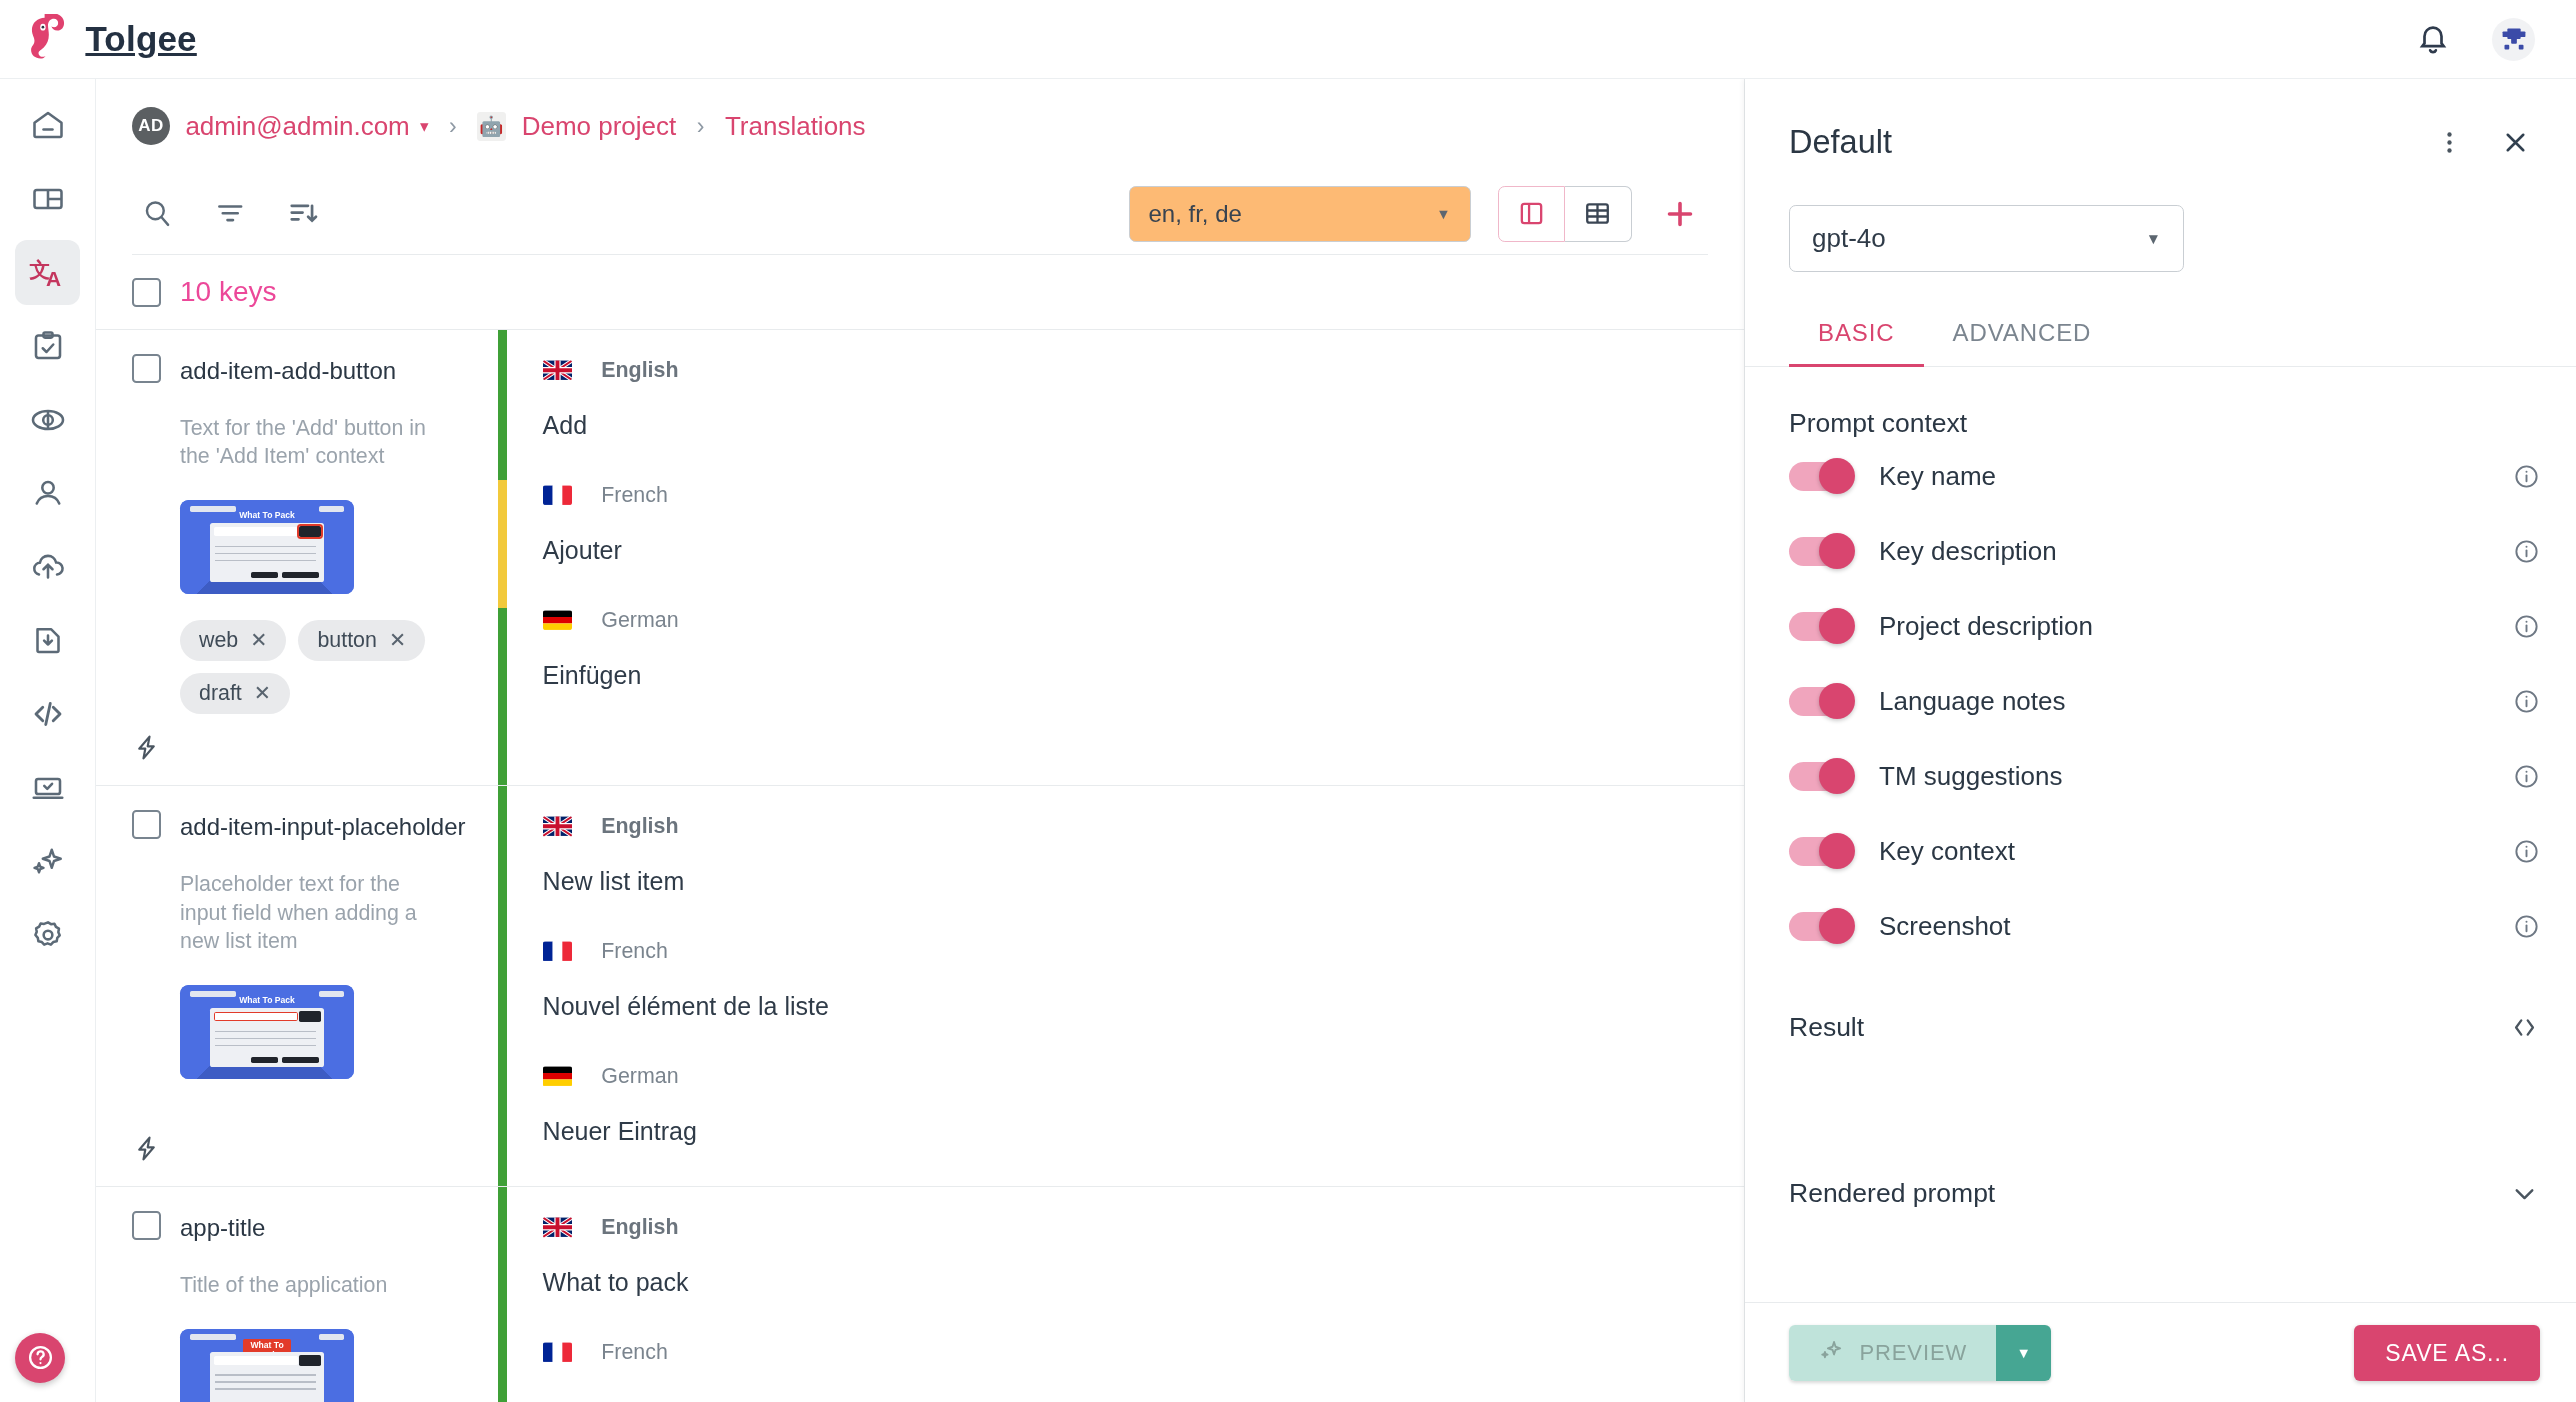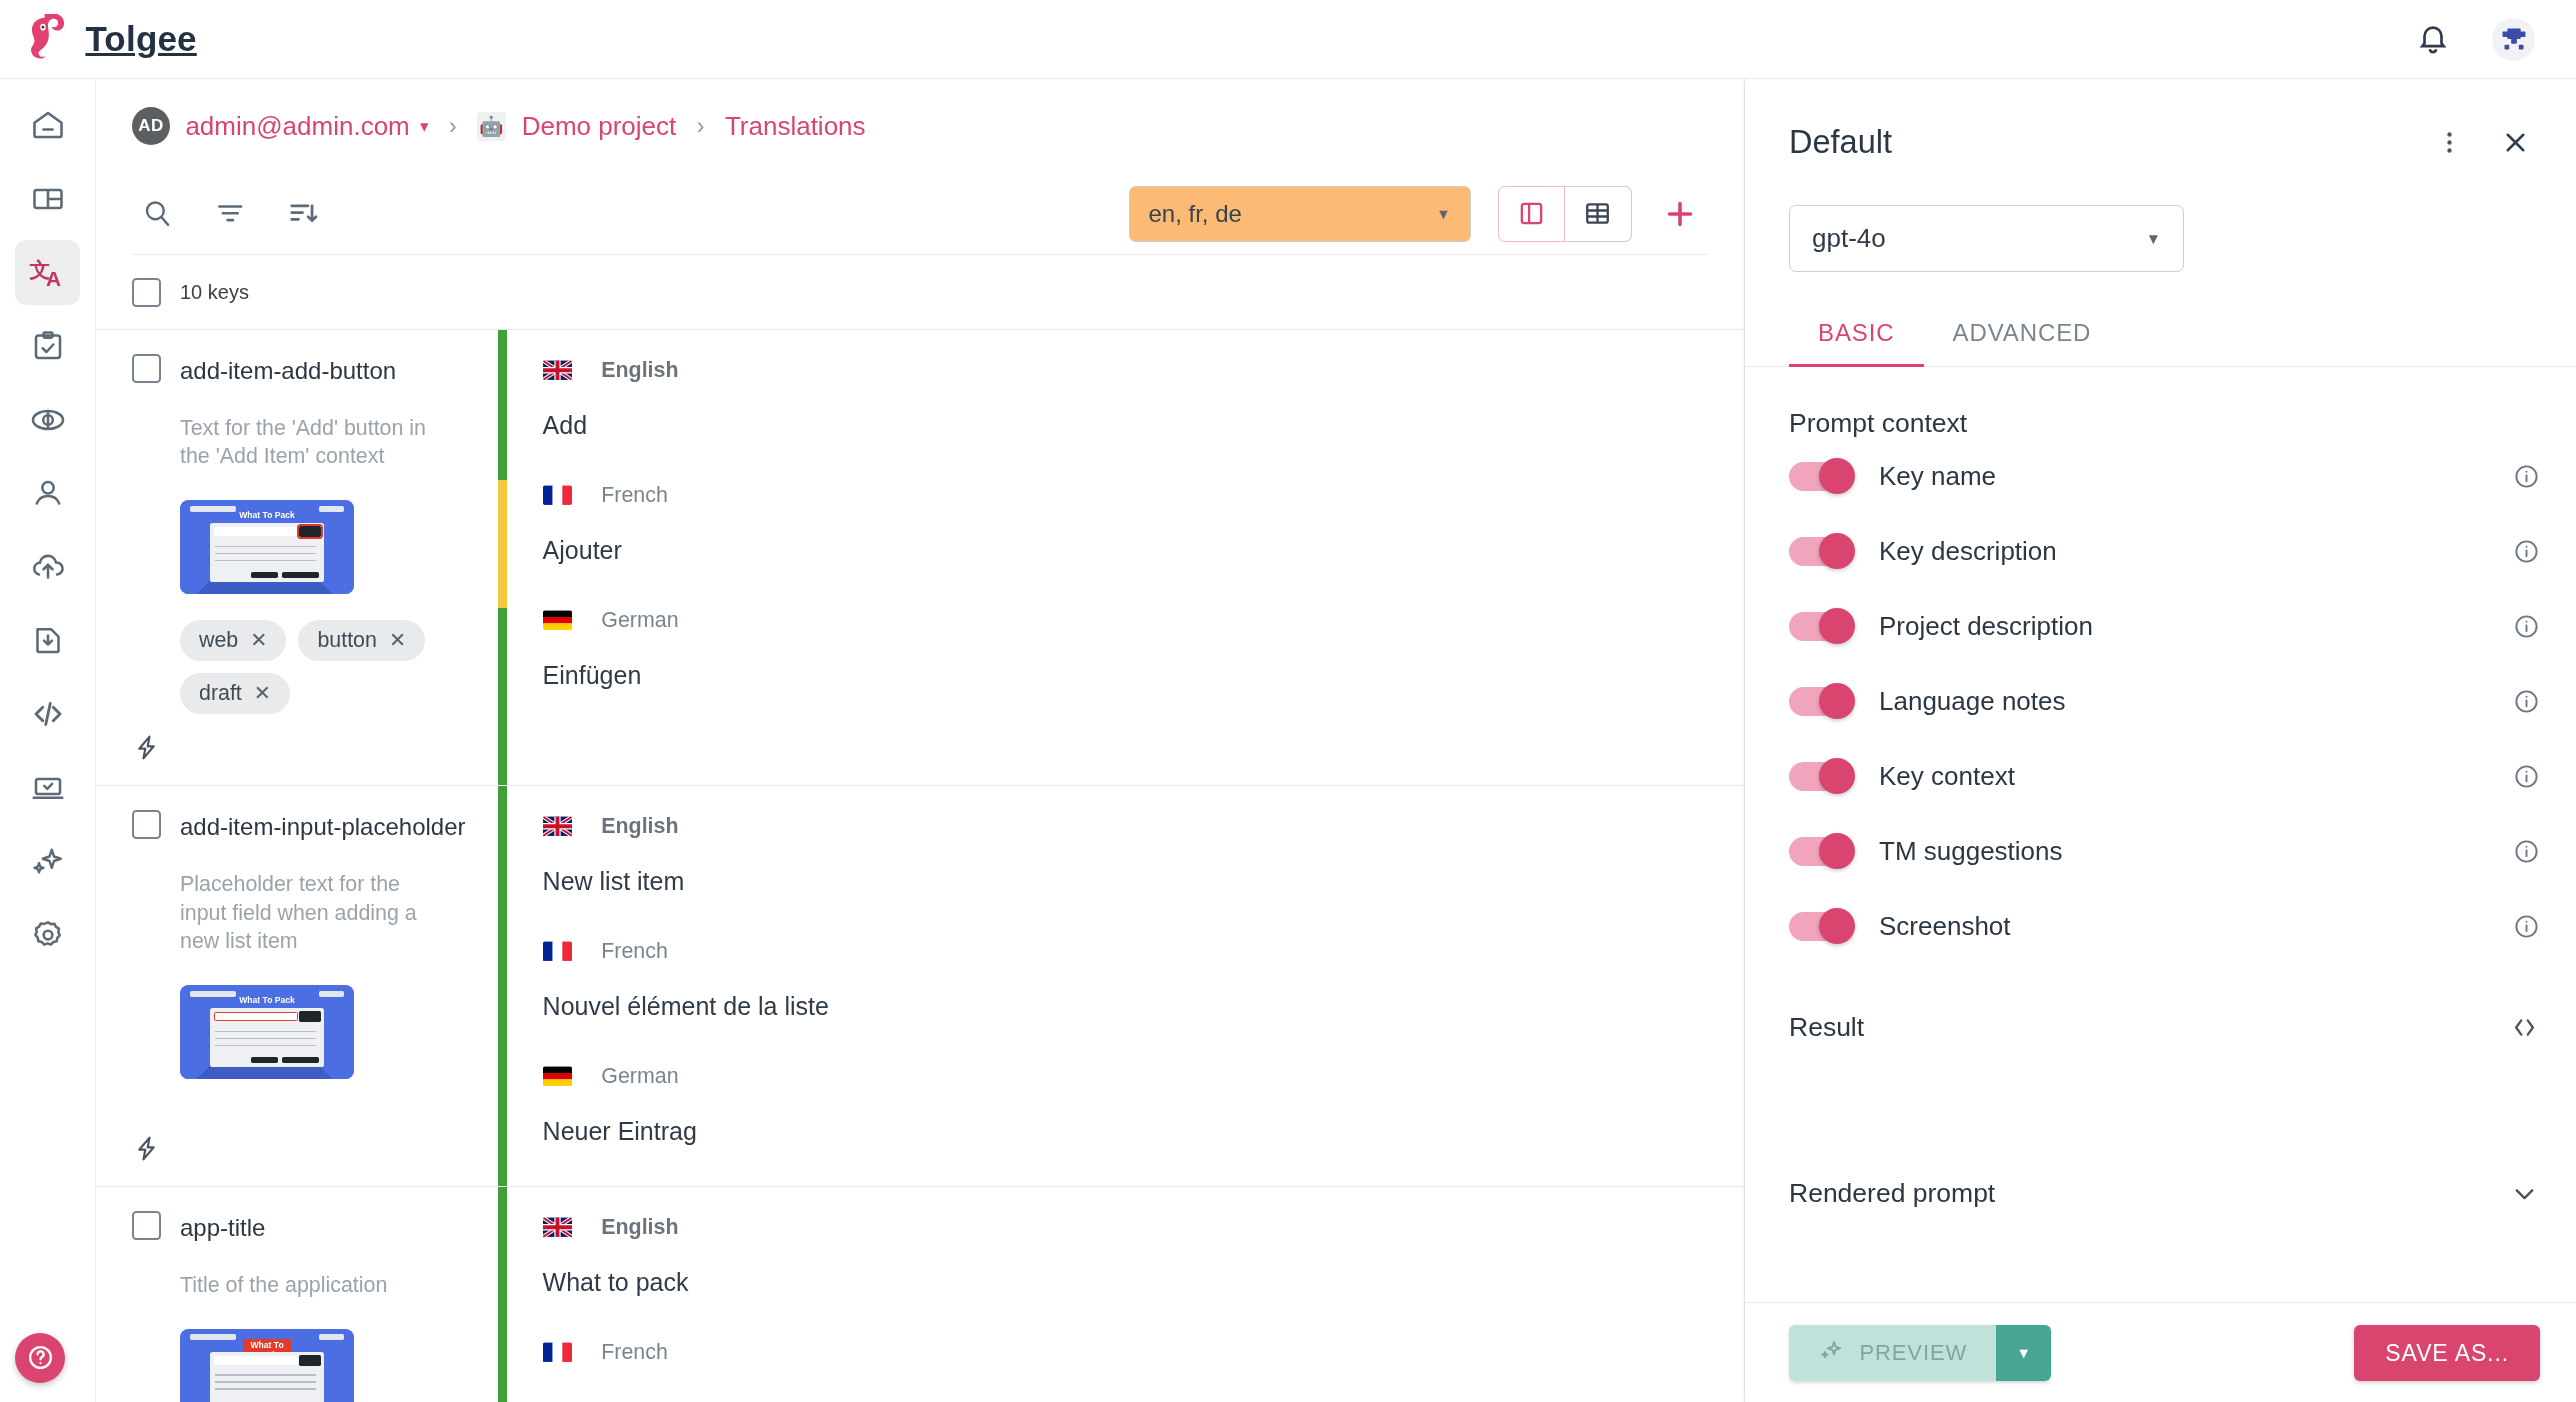--- a/index.html
+++ b/index.html
@@ -114,21 +114,21 @@
   }
 
   .keys-count-row {
     height: 75px; display: flex; align-items: center; gap: 19px;
     padding: 0 36px; border-bottom: 0.9px solid #e8ebed;
   }
   .cbox {
     width: 29px; height: 29px; border: 2.1px solid #78848f; border-radius: 4.3px;
     cursor: pointer; background: #fff;
   }
-  .keys-count { font-size: 20px; color: #404040; }
+  .keys-count { font-size: 28px; color: #ec4899; }
 
   
   .key-list { flex: 1; overflow: hidden; }
   .key-row { display: flex; border-bottom: 0.9px solid #e8ebed; min-height: 34px; }
   .key-col {
     width: 402px; min-width: 402px;
     padding: 24px 31px 20.5px 36px;
     display: flex; flex-direction: column;
     position: relative;
   }
@@ -796,34 +796,34 @@
               <circle cx="12" cy="12" r="9"></circle>
                 <path d="M12 11v5.2"></path>
                 <circle cx="12" cy="7.8" r=".9" fill="#6e7884" stroke="none"></circle>
             </svg>
           </span>
         </div>
         <div class="toggle-row">
           <div class="switch">
               <div class="knob"></div>
             </div>
-          <span class="toggle-label">Key context</span>
+          <span class="toggle-label">TM suggestions</span>
           <span class="info-ico">
             <svg viewBox="0 0 24 24" width="27" height="27" fill="none" stroke="#6e7884" stroke-width="1.7" stroke-linecap="round">
               <circle cx="12" cy="12" r="9"></circle>
                 <path d="M12 11v5.2"></path>
                 <circle cx="12" cy="7.8" r=".9" fill="#6e7884" stroke="none"></circle>
             </svg>
           </span>
         </div>
         <div class="toggle-row">
           <div class="switch">
               <div class="knob"></div>
             </div>
-          <span class="toggle-label">TM suggestions</span>
+          <span class="toggle-label">Key context</span>
           <span class="info-ico">
             <svg viewBox="0 0 24 24" width="27" height="27" fill="none" stroke="#6e7884" stroke-width="1.7" stroke-linecap="round">
               <circle cx="12" cy="12" r="9"></circle>
                 <path d="M12 11v5.2"></path>
                 <circle cx="12" cy="7.8" r=".9" fill="#6e7884" stroke="none"></circle>
             </svg>
           </span>
         </div>
         <div class="toggle-row">
           <div class="switch">

